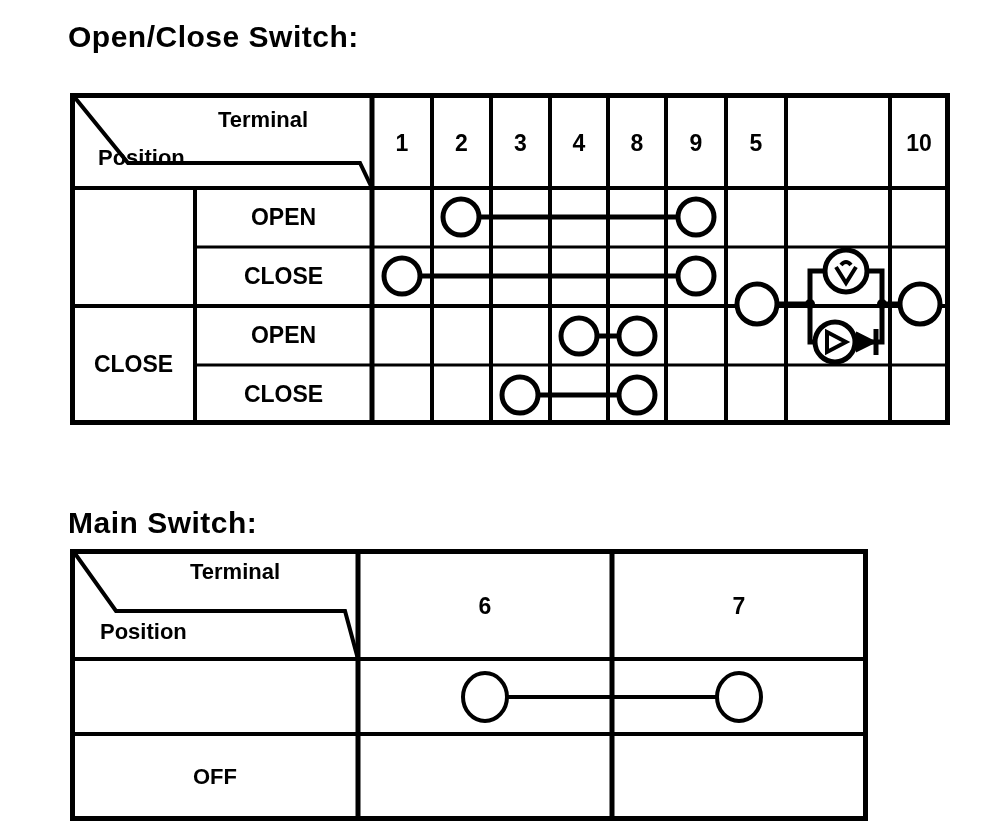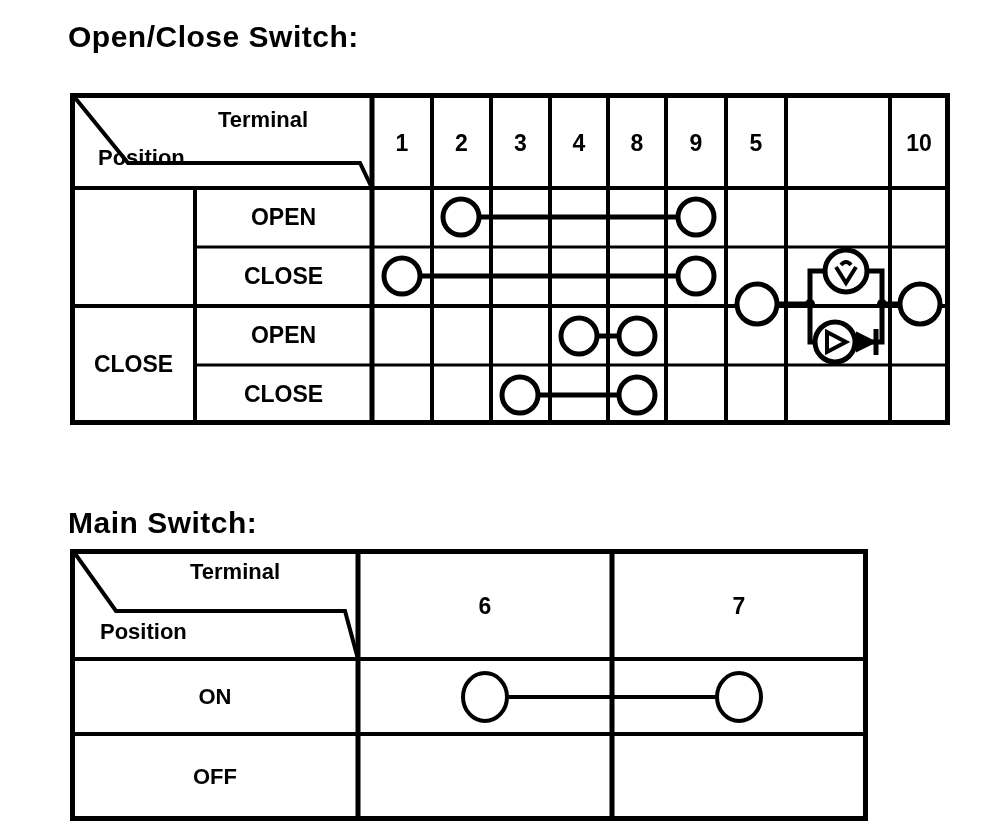--- a/index.html
+++ b/index.html
@@ -179,17 +179,16 @@
         <ellipse cx="669" cy="148" rx="22" ry="24"></ellipse>
       </g>
     </svg>
 
     <div class="diag-label" style="left:120px;top:10px;">Terminal</div>
     <div class="diag-label" style="left:30px;top:70px;">Position</div>
 
     <div class="celltext hdr-num" style="left:288px;top:35px;width:254px;height:44px;">6</div>
     <div class="celltext hdr-num" style="left:542px;top:35px;width:254px;height:44px;">7</div>
 
-    <div class="celltext rowlabel-big" style="left:2px;top:110px;width:286px;height:75px;">ON</div>
     <div class="celltext rowlabel-big" style="left:2px;top:185px;width:286px;height:85px;">OFF</div>
   </div>
 
 </div>
 
 </body></html>

